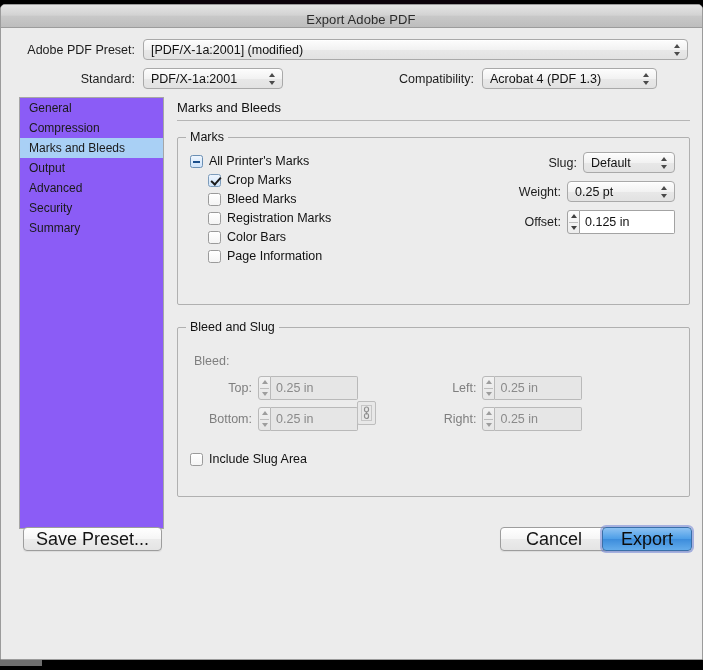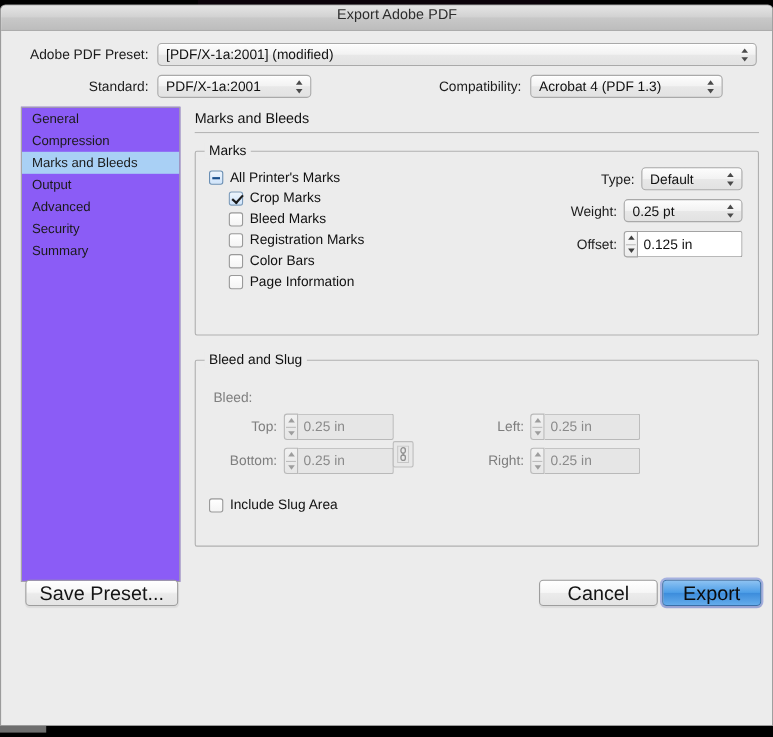--- a/index.html
+++ b/index.html
@@ -51,21 +51,21 @@
     box-sizing: border-box;
     border-radius: 5px 5px 0 0;
     overflow: hidden;
   }
 
   .titlebar {
     height: 22px;
     background: linear-gradient(to bottom, #e4e4e4 0%, #d3d3d3 45%, #c8c8c8 52%, #bdbdbd 100%);
     border-bottom: 1px solid #9c9c9c;
     display: flex;
-    align-items: flex-start;
+    align-items: flex-end;
     justify-content: center;
     position: relative;
     padding-left: 19px;
   }
   .titlebar .title {
     font-size: 13px;
     color: #2c2c2c;
     font-weight: normal;
     letter-spacing: .1px;
   }
@@ -358,21 +358,21 @@
     font-size: 18px;
     color: #141414;
     display: flex;
     align-items: center;
     justify-content: center;
     box-sizing: border-box;
     box-shadow: 0 1px 1px rgba(0,0,0,.07);
     padding: 0 12px;
   }
   .btn.save   { left: 22px;  bottom: 16px; min-width: 98px; }
-  .btn.cancel { right: 104px; bottom: 16px; width: 108px; }
+  .btn.cancel { right: 94px; bottom: 16px; width: 108px; }
   .btn.export {
     right: 10px; bottom: 16px; width: 90px;
     background: linear-gradient(to bottom, #8dc2f2 0%, #4e9fe8 48%, #3d8ddc 52%, #64aceb 100%);
     border: 1px solid #3a6fa8;
     color: #0c0c0c;
     box-shadow: 0 0 0 2px rgba(110,130,215,.55), 0 1px 1px rgba(0,0,0,.12);
   }
 </style>
 </head>
 <body>
@@ -462,21 +462,21 @@
               <span>Color Bars</span>
             </div>
             <div class="cb indent-1">
               <span class="box"></span>
               <span>Page Information</span>
             </div>
 
             <div class="marks-right">
 
               <div class="ctl-row">
-                <span class="lbl">Type:</span>
+                <span class="lbl">Slug:</span>
                 <div class="popup" style="width:92px;">
                   <span>Default</span>
                   <span class="arrows">
                       <i class="up"></i>
                       <i class="down"></i>
                     </span>
                 </div>
               </div>
 
               <div class="ctl-row">

